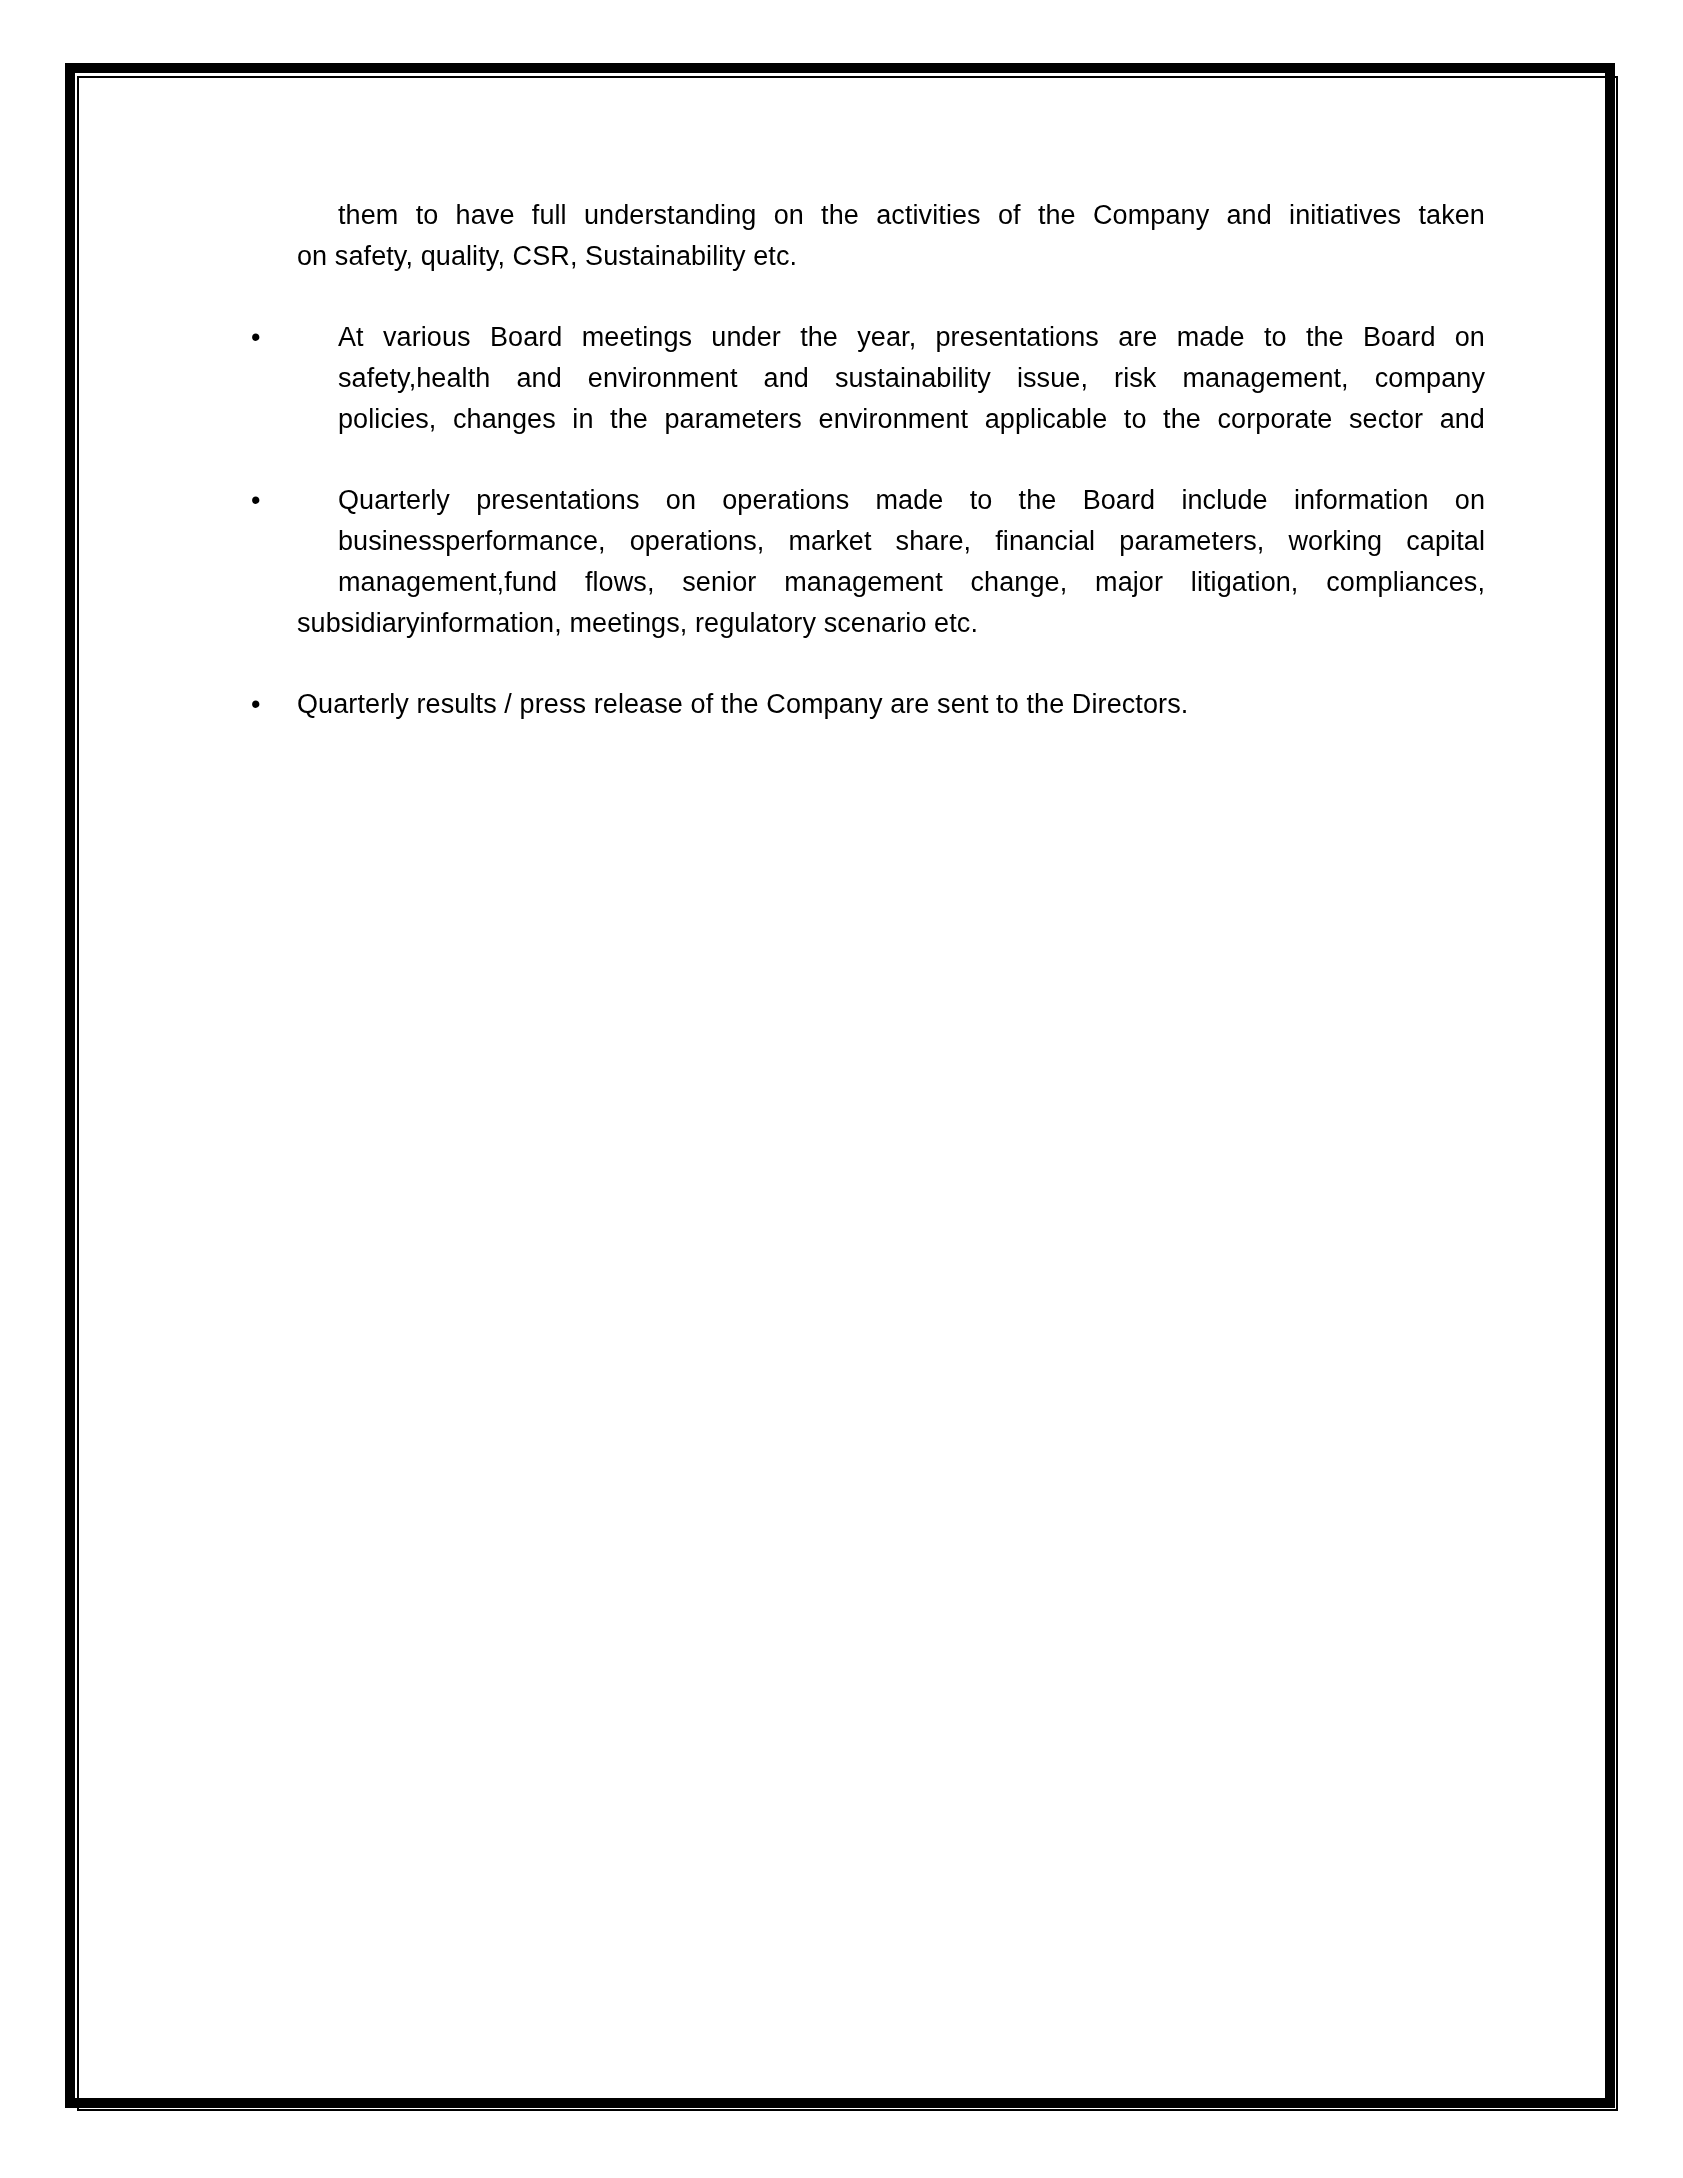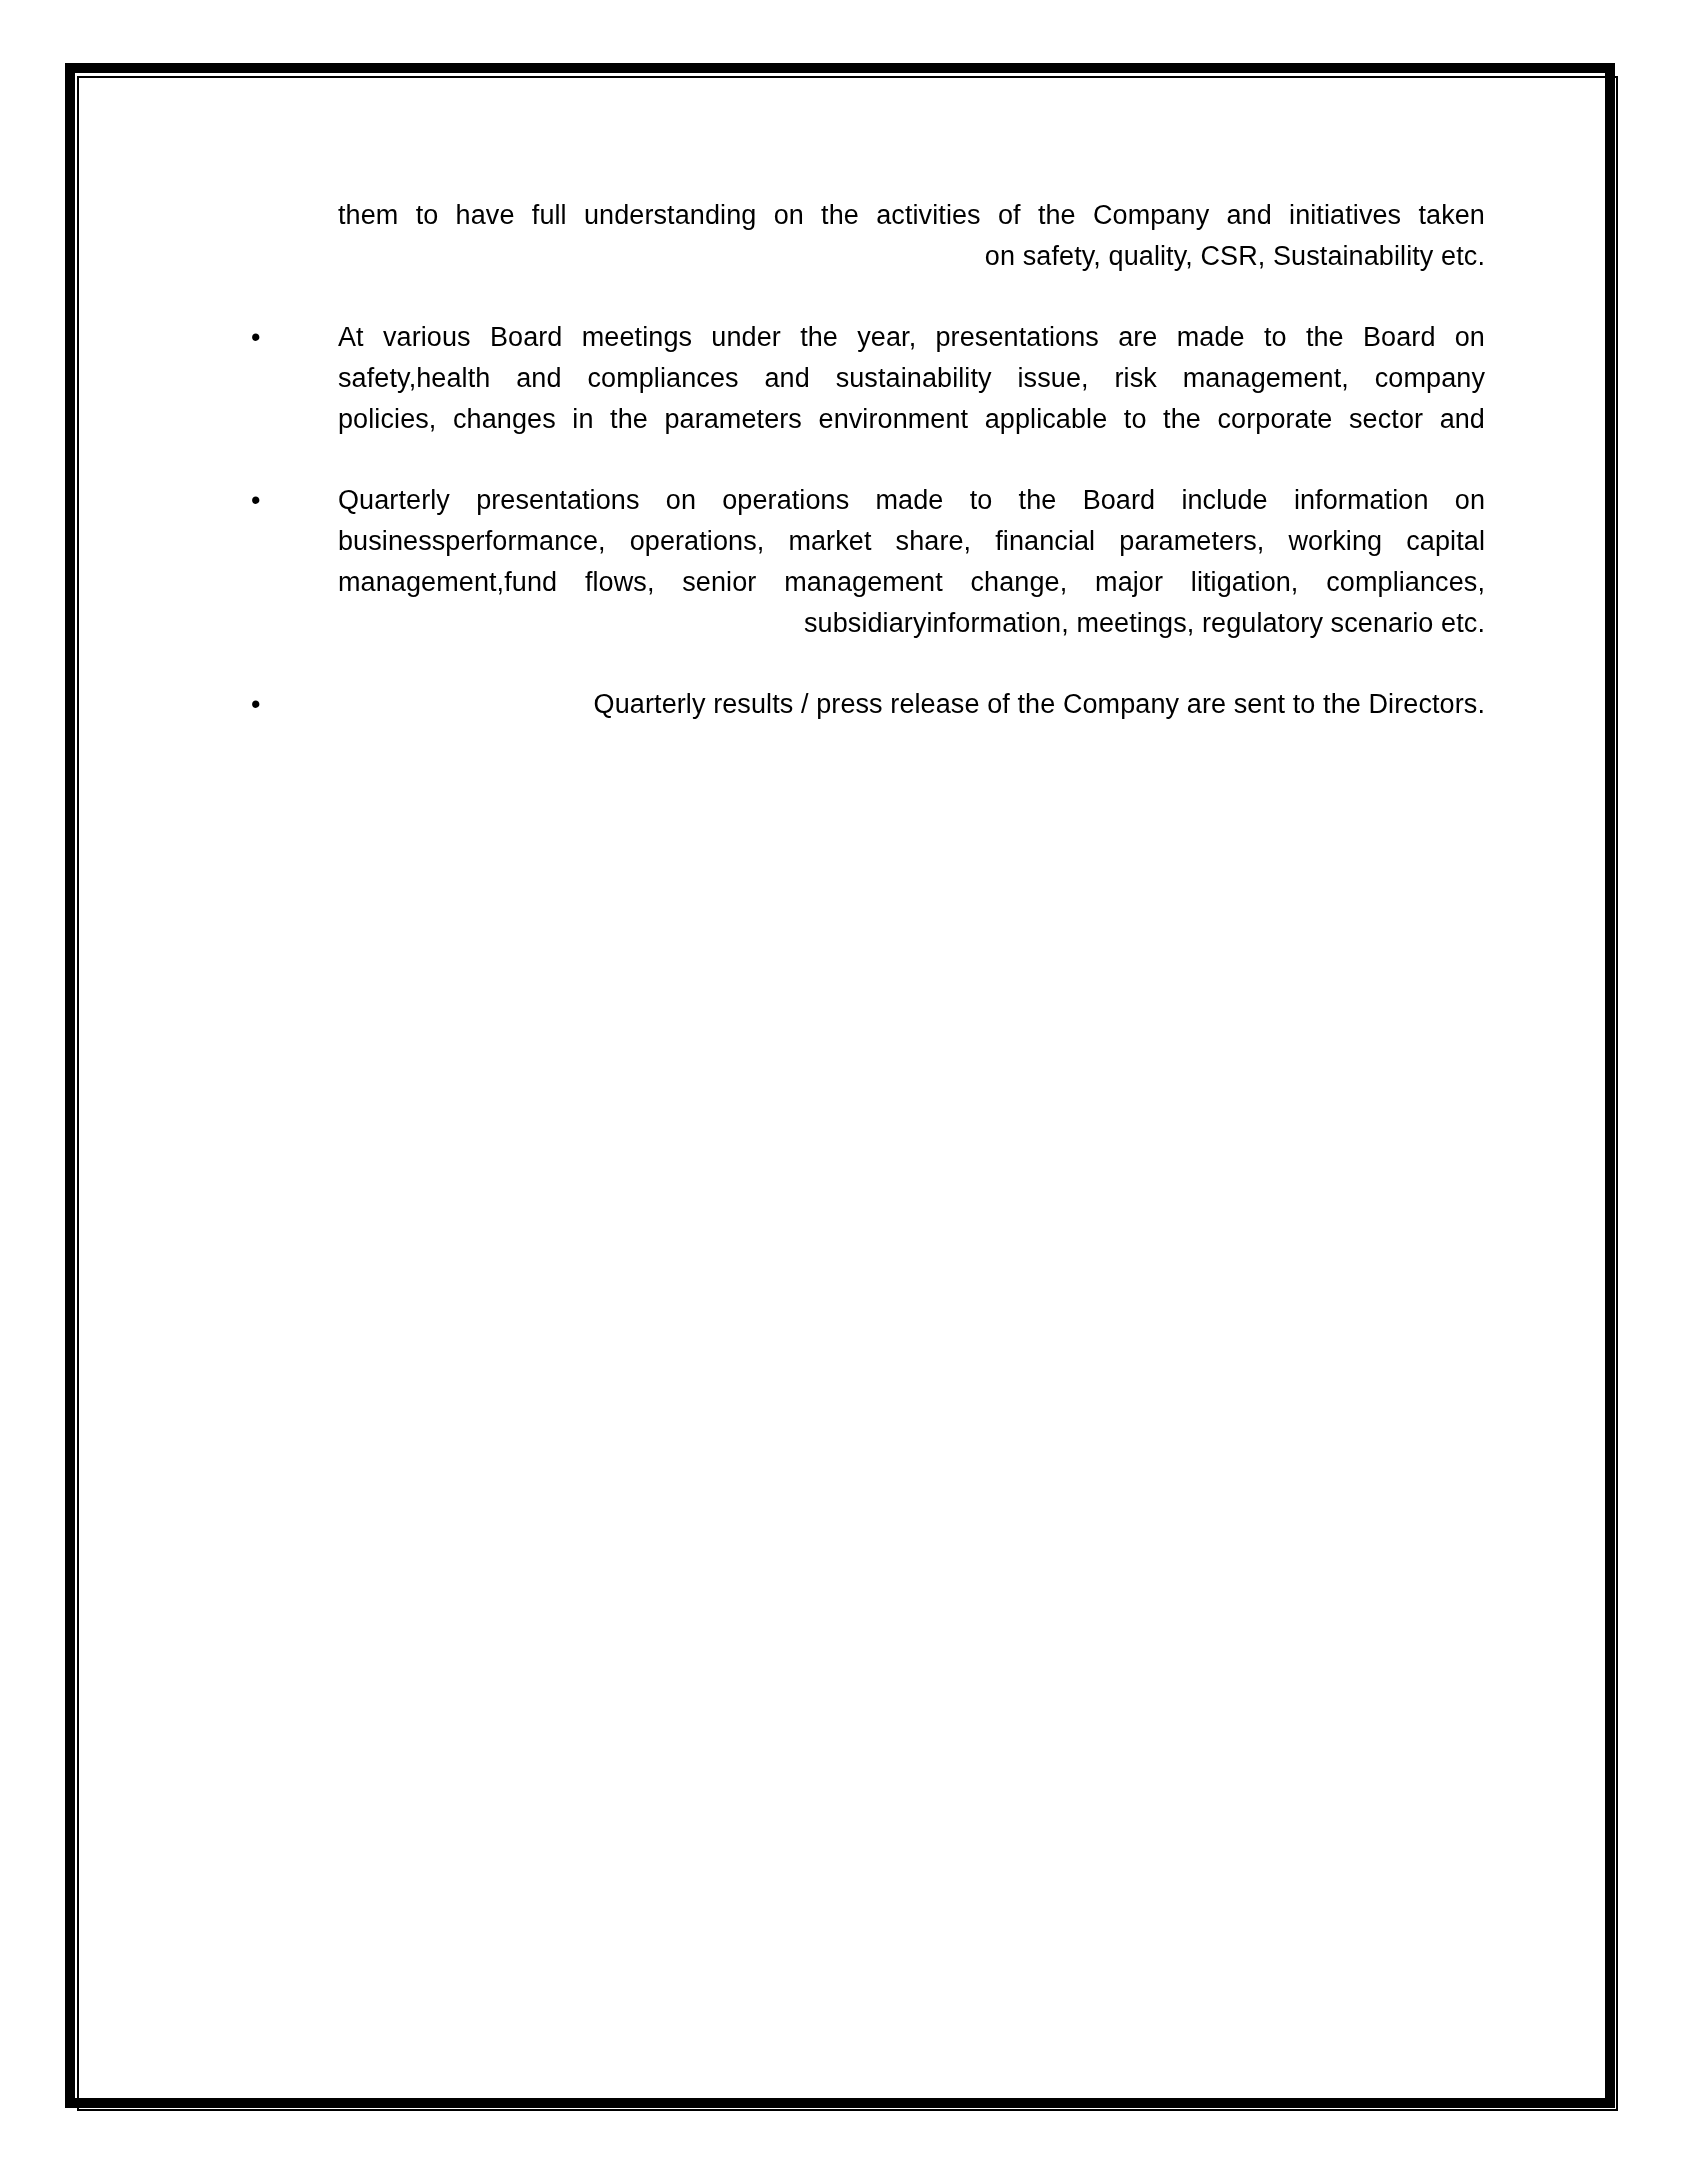--- a/index.html
+++ b/index.html
@@ -42,42 +42,42 @@
   .para {
     position: relative;
     margin: 0 0 40px 0;
   }
   .marker {
     position: absolute;
     left: -46px;
     top: 0;
     font-size: 27px;
   }
-  .line { text-align: right; }
+  .line { text-align: left; }
   .line.just {
     text-align: justify;
     text-align-last: justify;
     margin-left: 41px;
   }
 </style>
 </head>
 <body>
 
 <div class="page-frame">
   <div class="border-thick"></div>
   <div class="border-thin"></div>
   <div class="content" id="paragraphs">
       <div class="para">
         <div class="line just">them to have full understanding on the activities of the Company and initiatives taken</div>
         <div class="line">on safety, quality, CSR, Sustainability etc.</div>
       </div>
       <div class="para">
         <span class="marker">•</span>
         <div class="line just">At various Board meetings under the year, presentations are made to the Board on</div>
-        <div class="line just">safety,health and compliances and sustainability issue, risk management, company</div>
+        <div class="line just">safety,health and environment and sustainability issue, risk management, company</div>
         <div class="line just">policies, changes in the parameters environment applicable to the corporate sector and</div>
       </div>
       <div class="para">
         <span class="marker">•</span>
         <div class="line just">Quarterly presentations on operations made to the Board include information on</div>
         <div class="line just">businessperformance, operations, market share, financial parameters, working capital</div>
         <div class="line just">management,fund flows, senior management change, major litigation, compliances,</div>
         <div class="line">subsidiaryinformation, meetings, regulatory scenario etc.</div>
       </div>
       <div class="para">

